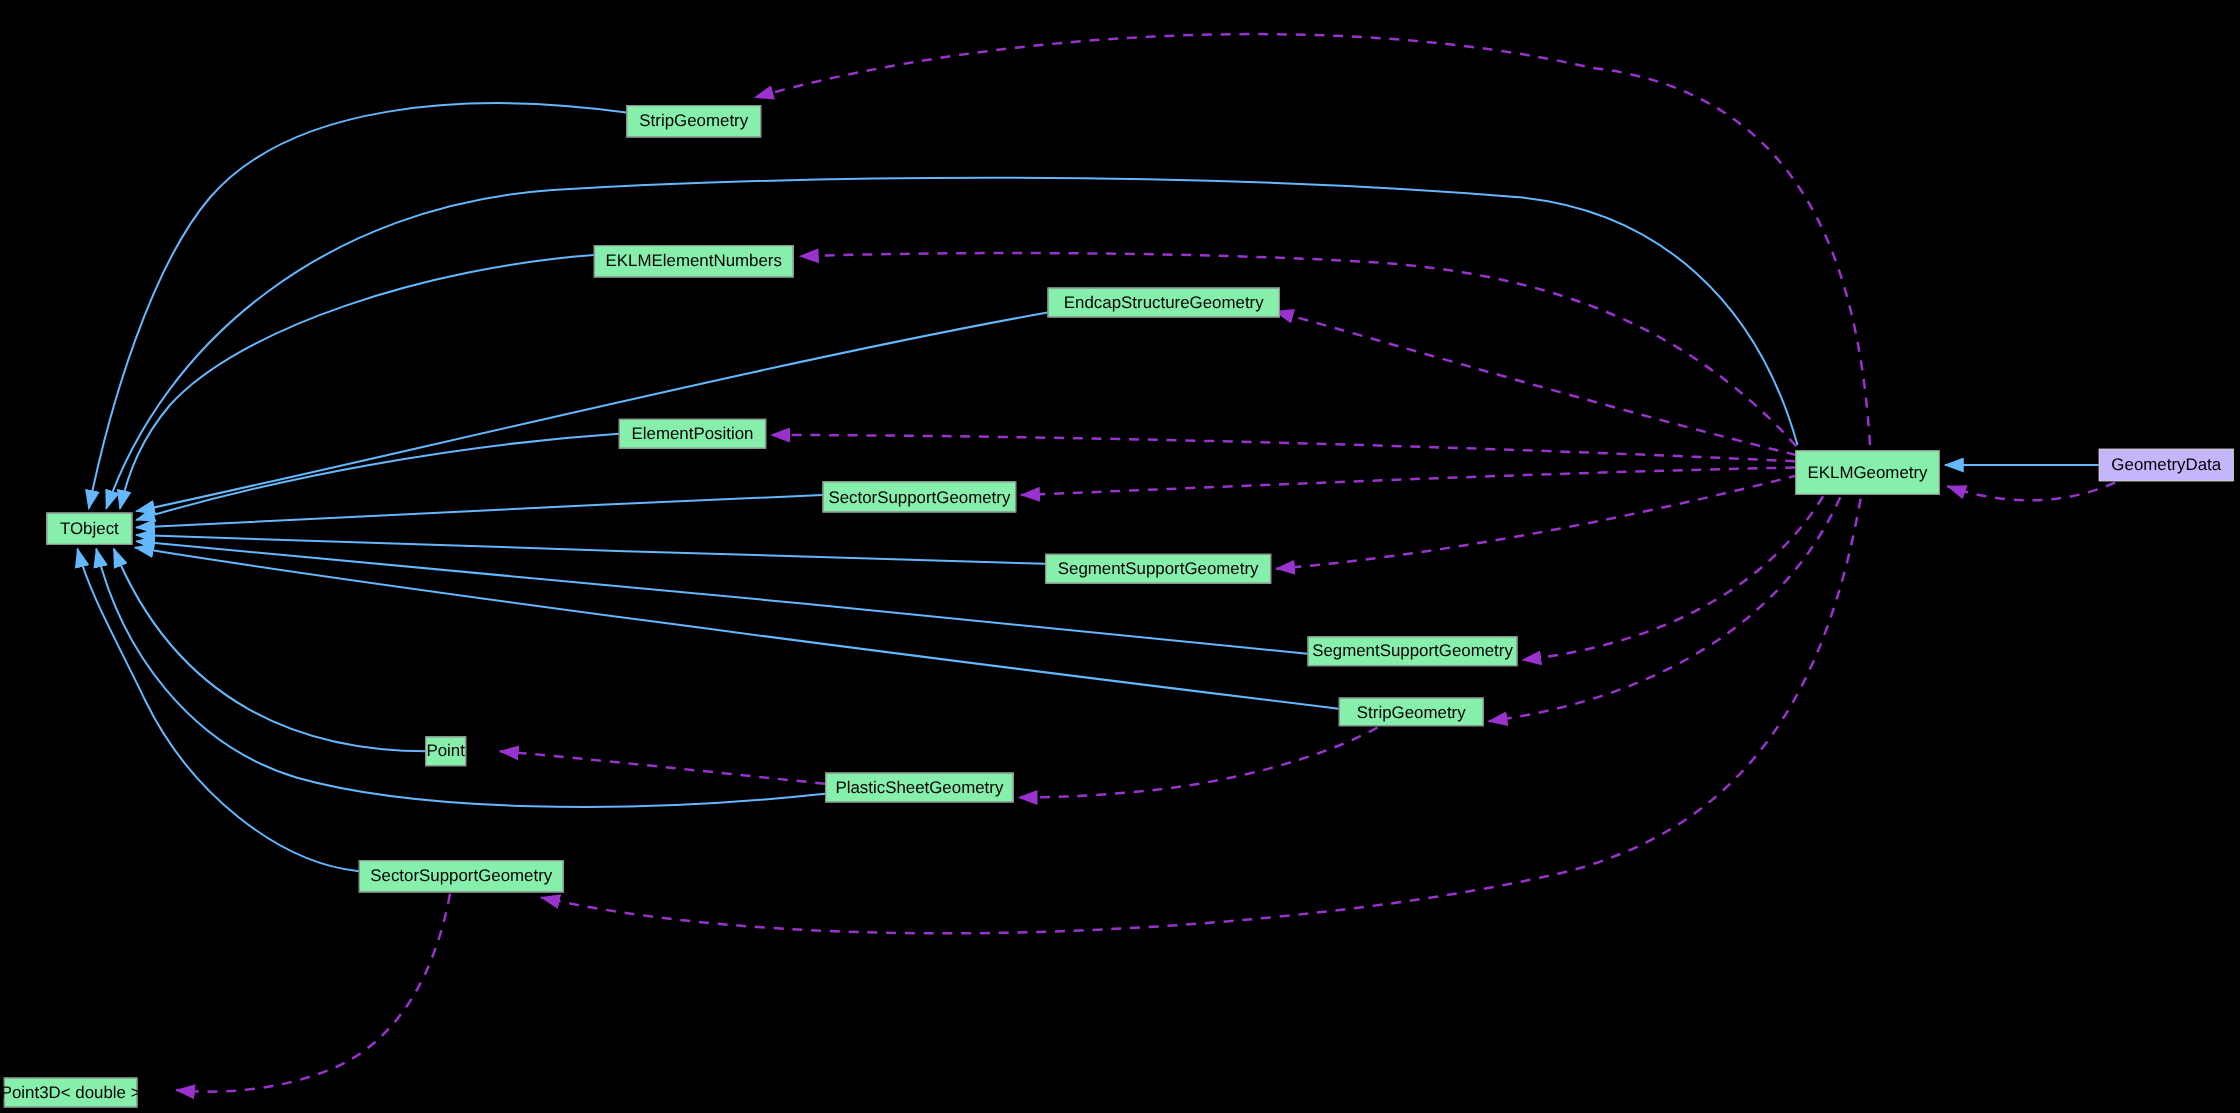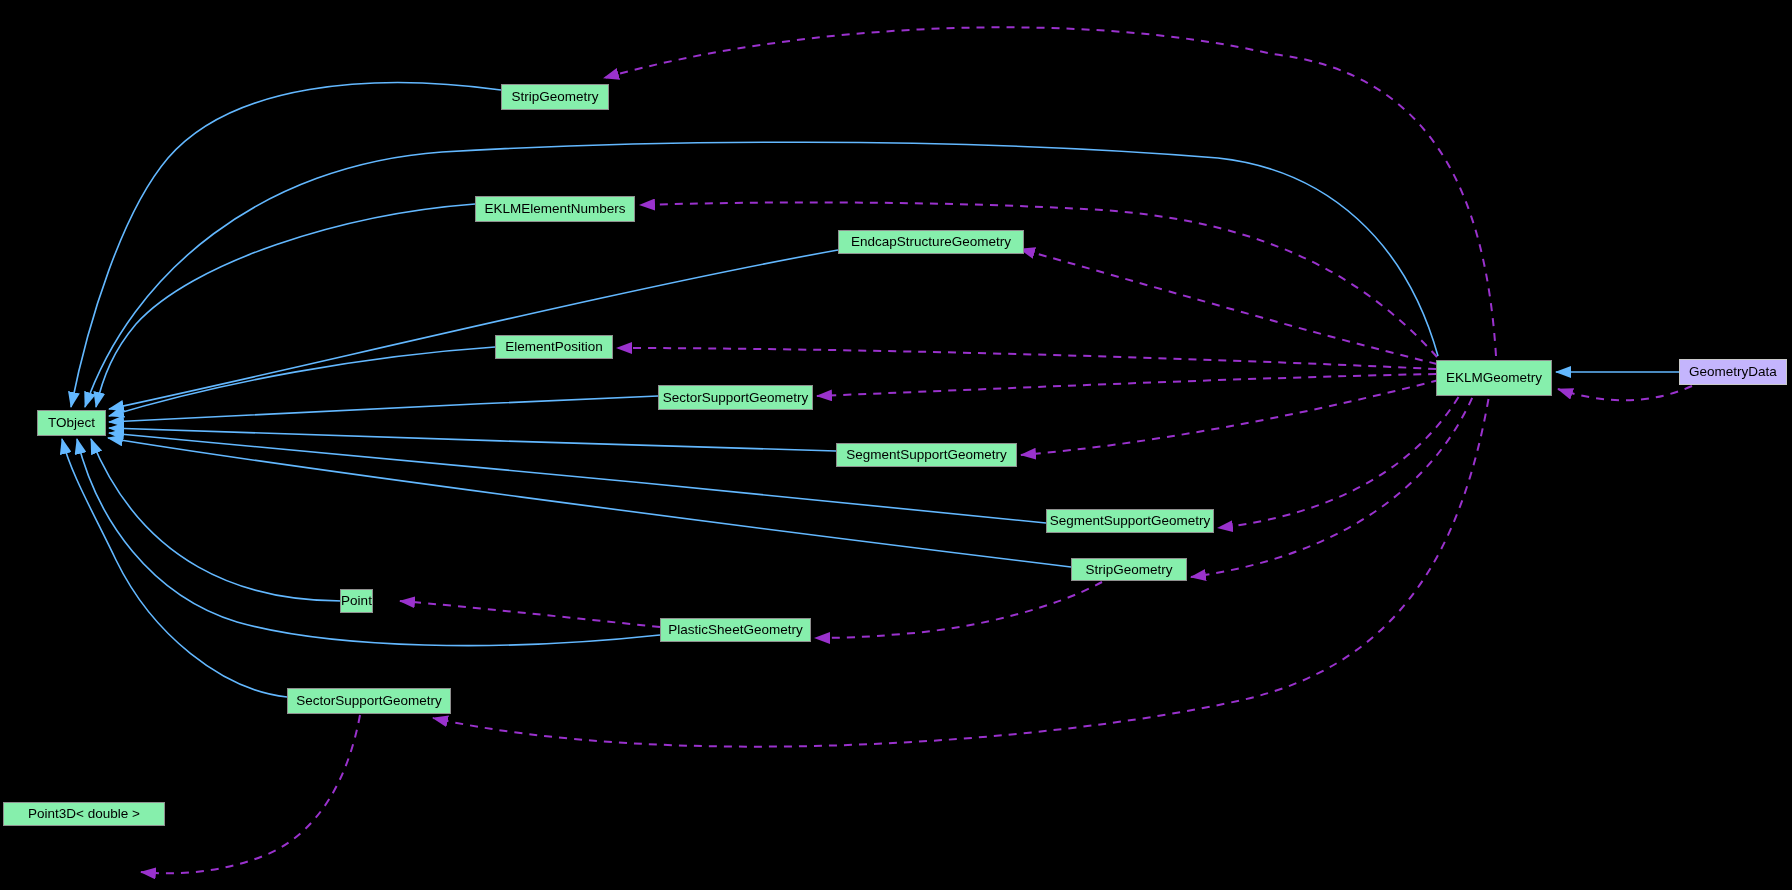--- a/index.html
+++ b/index.html
@@ -94,19 +94,19 @@
   <div class="node" style="left:1046px;top:509px;width:168px;height:24px">SegmentSupportGeometry</div>
 
   <div class="node" style="left:1071px;top:558px;width:116px;height:23px">StripGeometry</div>
 
   <div class="node" style="left:340px;top:589px;width:33px;height:24px">Point</div>
 
   <div class="node" style="left:660px;top:618px;width:151px;height:24px">PlasticSheetGeometry</div>
 
   <div class="node" style="left:287px;top:688px;width:164px;height:26px">SectorSupportGeometry</div>
 
-  <div class="node" style="left:3px;top:802px;width:162px;height:24px">Point3D&lt; double &gt;</div>
+  <div class="node" style="left:3px;top:862px;width:107px;height:24px">Point3D&lt; double &gt;</div>
 
   <div class="node" style="left:1436px;top:360px;width:116px;height:36px">EKLMGeometry</div>
 
   <div class="node node-current" style="left:1679px;top:359px;width:108px;height:26px">GeometryData</div>
 
 </div>
 
 </body></html>

